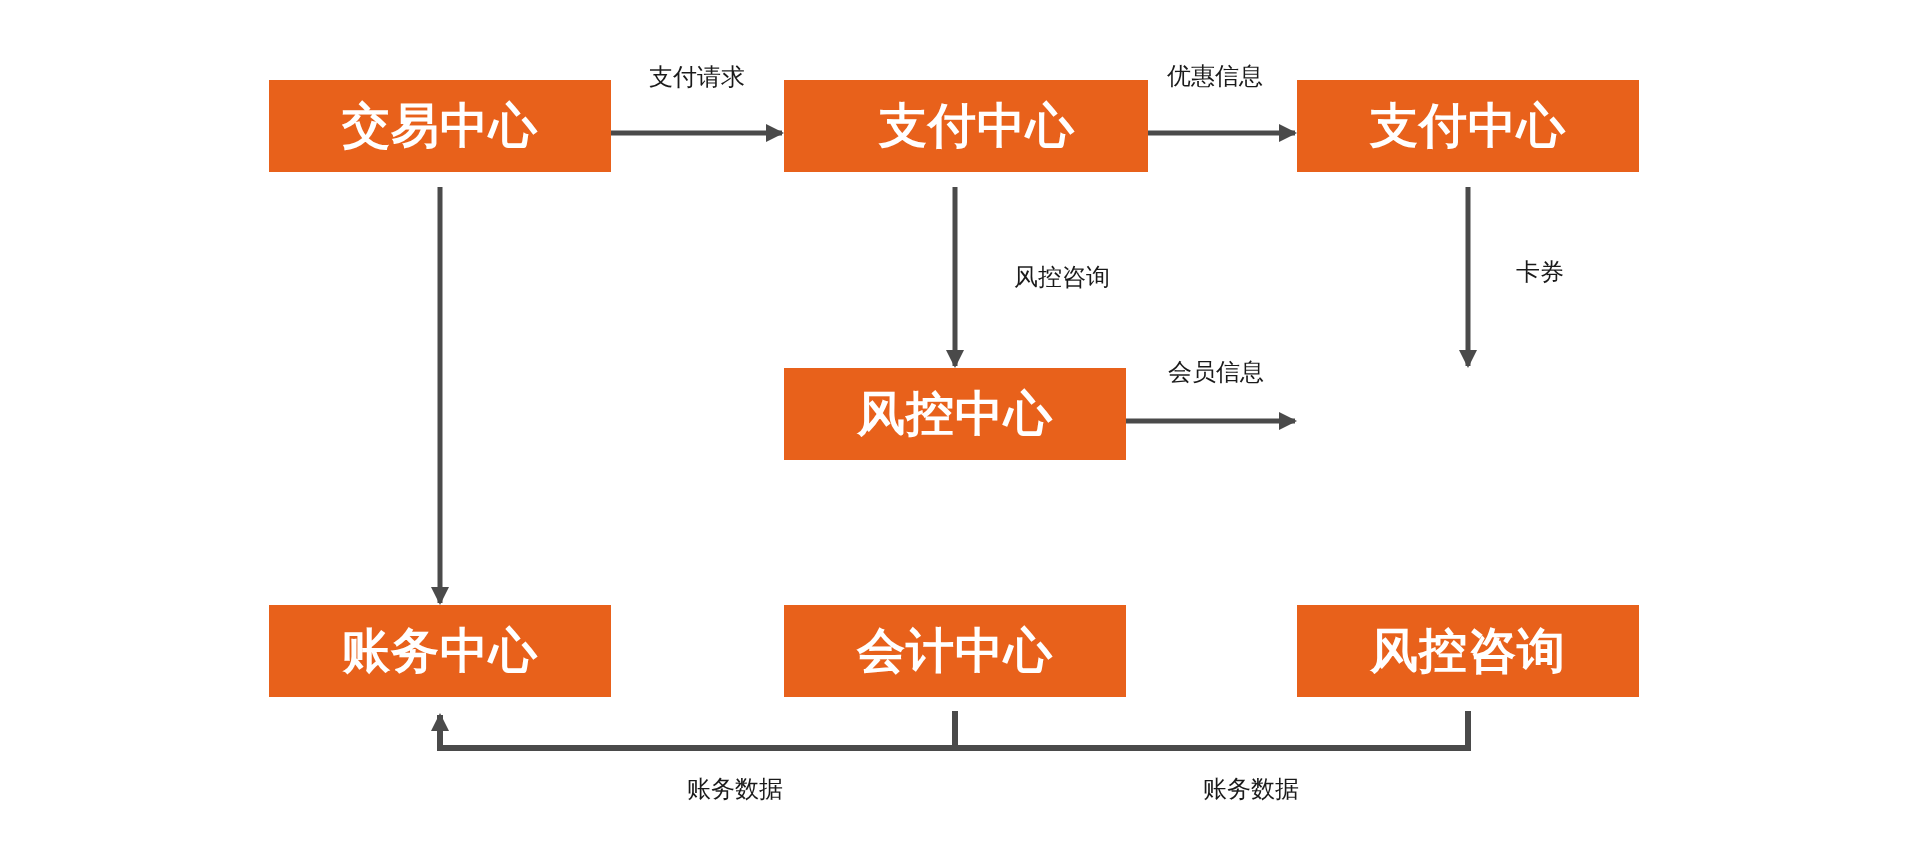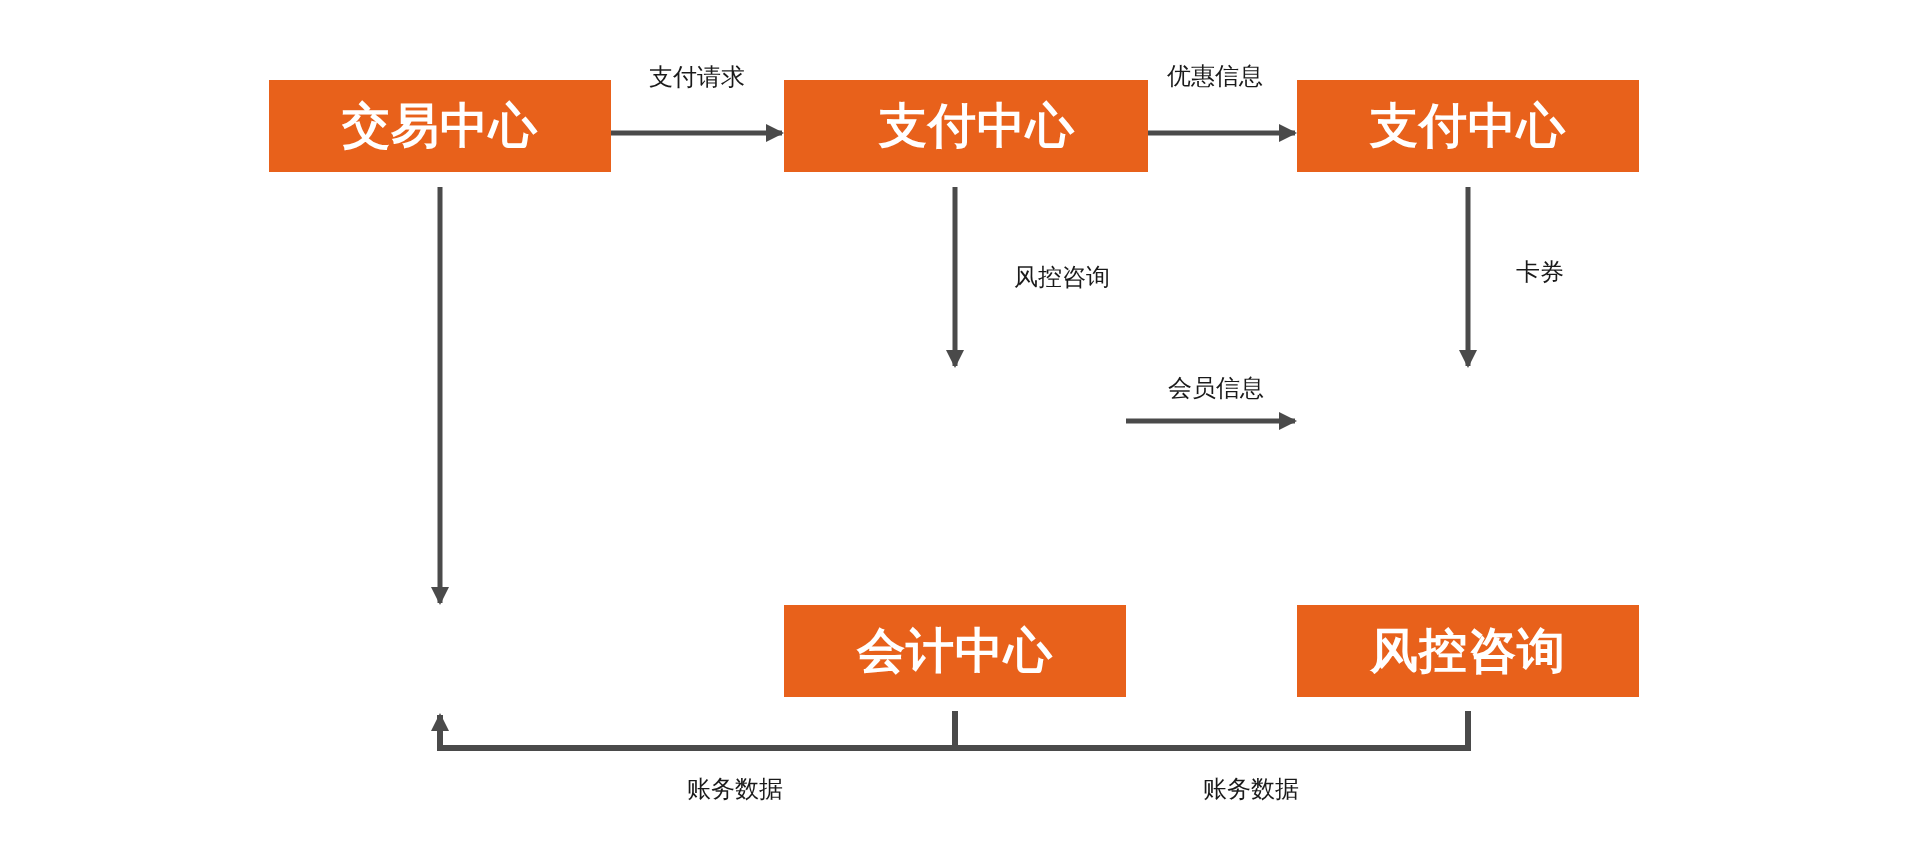--- a/index.html
+++ b/index.html
@@ -71,25 +71,27 @@
 
     <path d="M 1468 711 L 1468 748 L 440 748 L 440 715" stroke="#4A4A4A" stroke-width="6" fill="none" stroke-linejoin="miter" marker-end="url(#ah)"></path>
 
     <path d="M 955 711 L 955 751" stroke="#4A4A4A" stroke-width="6" fill="none"></path>
   </svg>
 
   <div class="node" style="left:269px; top:80px;">交易中心</div>
   <div class="node" style="left:784px; top:80px;padding-left:22px;">支付中心</div>
   <div class="node" style="left:1297px; top:80px;">支付中心</div>
 
+  <div class="node" style="left:784px; top:368px;">风控中心</div>
 
+  <div class="node" style="left:269px; top:605px;">账务中心</div>
   <div class="node" style="left:784px; top:605px;">会计中心</div>
   <div class="node" style="left:1297px; top:605px;">风控咨询</div>
 
   <div class="edge-label" style="left:697px; top:77px;">支付请求</div>
   <div class="edge-label" style="left:1215px; top:76px;">优惠信息</div>
   <div class="edge-label" style="left:1062px; top:277px;text-align:right;">风控咨询</div>
   <div class="edge-label" style="left:1540px; top:272px;">卡券</div>
-  <div class="edge-label" style="left:1216px; top:388px;">会员信息</div>
+  <div class="edge-label" style="left:1216px; top:372px;">会员信息</div>
   <div class="edge-label" style="left:735px; top:789px;">账务数据</div>
   <div class="edge-label" style="left:1251px; top:789px;">账务数据</div>
 
 </div>
 
 </body></html>

